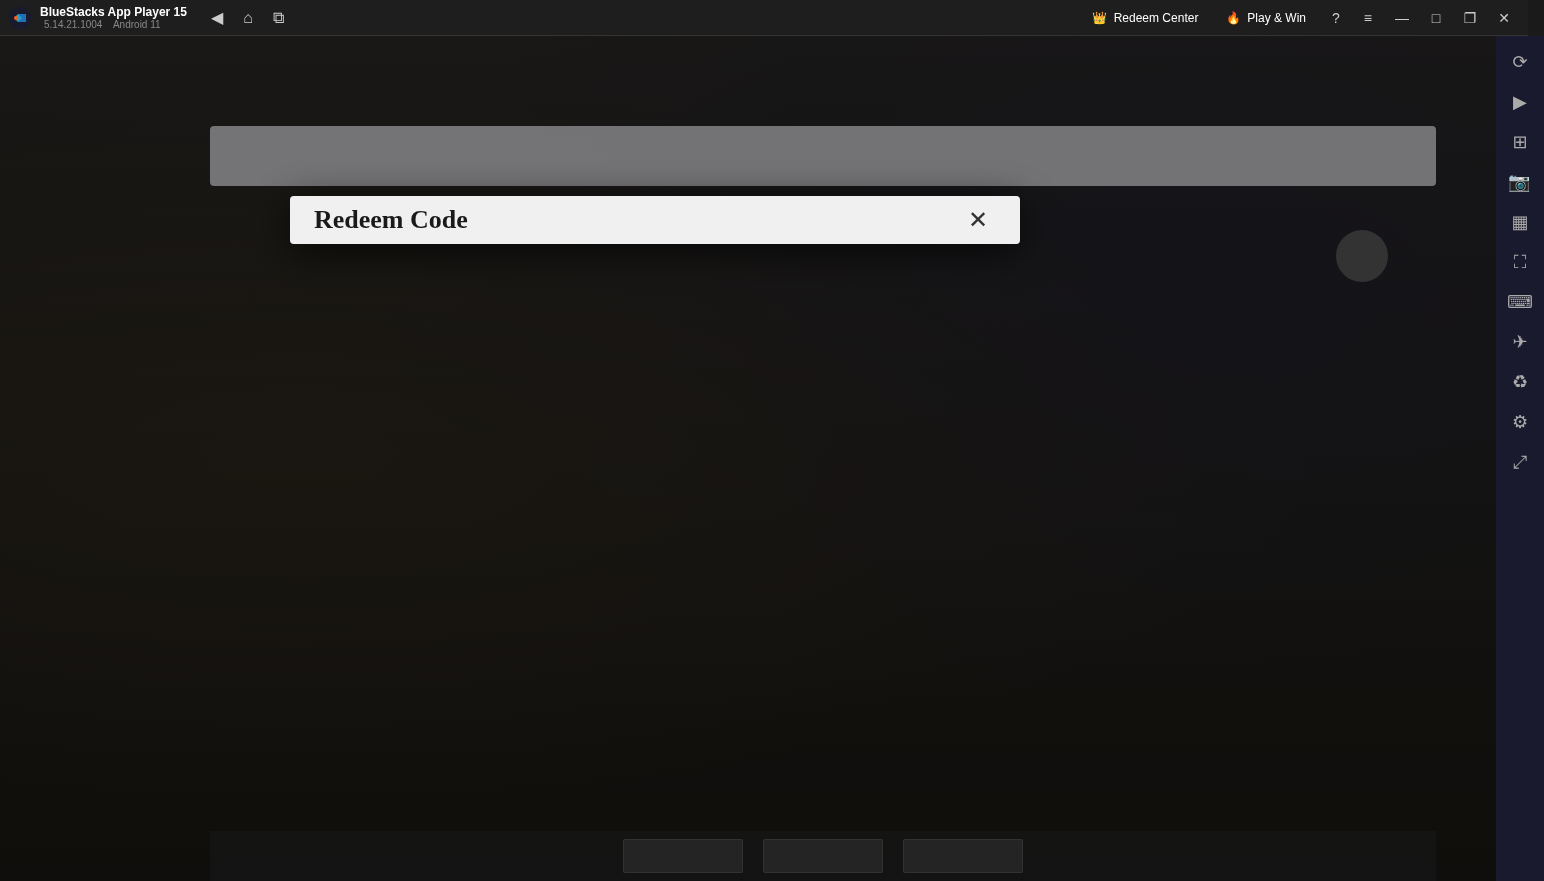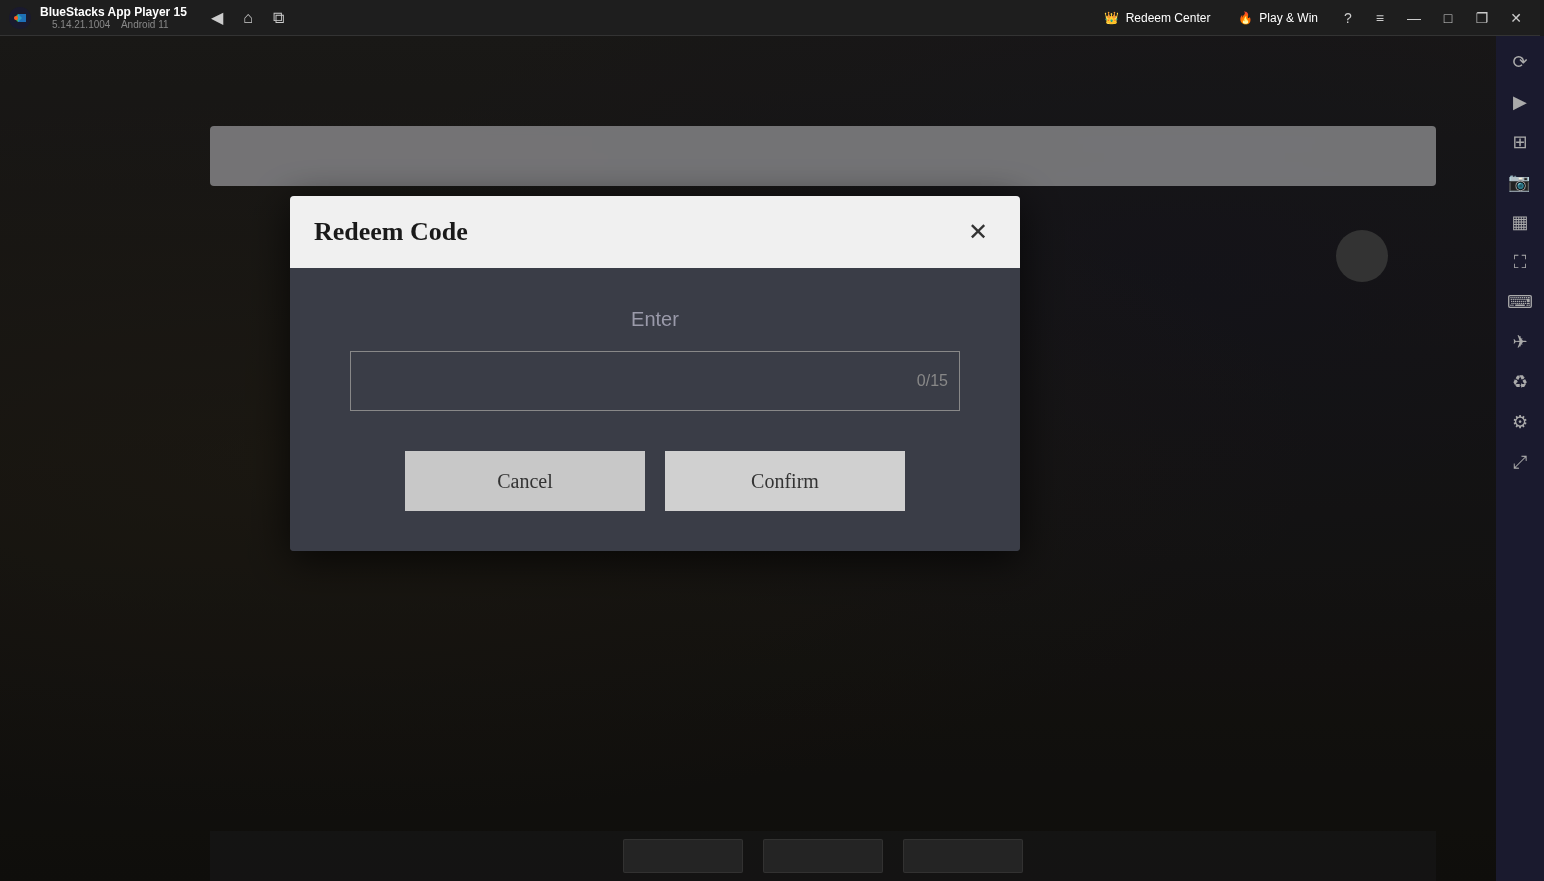--- a/index.html
+++ b/index.html
@@ -11,21 +11,21 @@
       font-family: 'Segoe UI', Arial, sans-serif;
       background: #1a1a1a;
       position: relative;
     }
 
     
     .titlebar {
       position: absolute;
       top: 0;
       left: 0;
-      right: 4px;
+      right: 16px;
       height: 36px;
       background: #1e1e1e;
       display: flex;
       align-items: center;
       padding: 0 8px;
       z-index: 100;
       border-bottom: 1px solid #333;
     }
 
     .titlebar-logo {
@@ -38,21 +38,21 @@
 
     .titlebar-appname {
       color: #fff;
       font-size: 12px;
       font-weight: 600;
     }
 
     .titlebar-version {
       color: #888;
       font-size: 10px;
-      margin-left: 12px;
+      margin-left: 4px;
     }
 
     .titlebar-nav {
       display: flex;
       align-items: center;
       margin-left: 20px;
       gap: 12px;
     }
 
     .titlebar-nav-btn {
@@ -206,21 +206,21 @@
       width: 730px;
       background: #3a3d47;
       border-radius: 4px;
       z-index: 20;
       overflow: hidden;
       box-shadow: 0 8px 40px rgba(0,0,0,0.7);
     }
 
     .dialog-header {
       background: #f0f0f0;
-      padding: 18px 24px;
+      padding: 6px 24px;
       display: flex;
       align-items: center;
       justify-content: space-between;
     }
 
     .dialog-title {
       font-size: 26px;
       font-weight: 700;
       color: #1a1a1a;
       font-family: Georgia, serif;
@@ -418,31 +418,20 @@
 
   <div class="avatar-circle"></div>
 
   <div class="dialog-overlay"></div>
 
   <div class="dialog">
     <div class="dialog-header">
       <span class="dialog-title">Redeem Code</span>
       <button class="dialog-close">✕</button>
     </div>
-    <div class="dialog-body">
-      <div class="dialog-label">Enter</div>
-      <div class="code-input-wrapper">
-        <input class="code-input" type="text" maxlength="15" placeholder="" style="">
-        <span class="code-input-counter">0/15</span>
-      </div>
-      <div class="dialog-buttons">
-        <button class="btn-cancel">Cancel</button>
-        <button class="btn-confirm">Confirm</button>
-      </div>
-    </div>
   </div>
 
   <div class="bottom-bar">
     <button class="bottom-btn"></button>
     <button class="bottom-btn"></button>
     <button class="bottom-btn"></button>
   </div>
 </div>
 
 </body></html>

